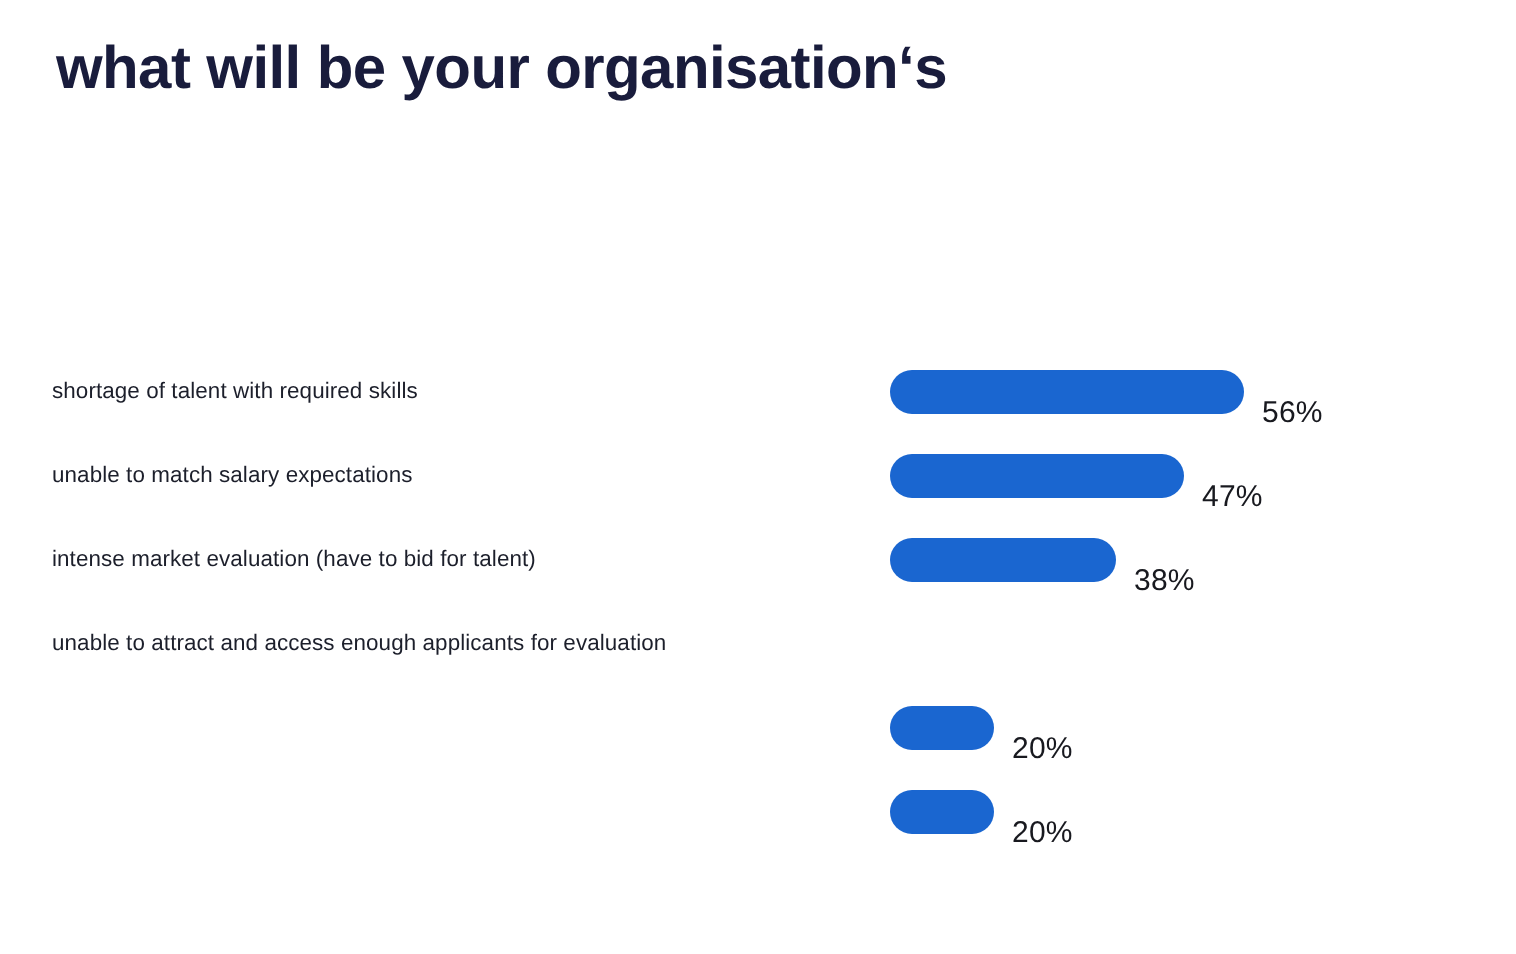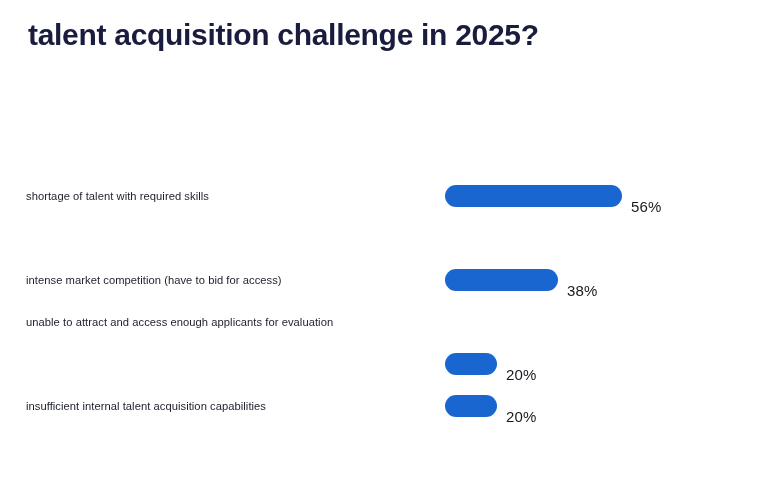--- a/index.html
+++ b/index.html
@@ -91,54 +91,60 @@
     font-weight: 400;
     letter-spacing: 0.1px;
     white-space: nowrap;
     margin-top: 21px;
   }
 </style>
 </head>
 <body style="background: rgb(255, 255, 255);">
 
 <div class="chart-title">
-  <span class="t-line">talent acquisition challenge in 2025?</span>
+  <span class="t-line">what will be your organisation‘s</span>
 </div>
 
 <div class="chart-area">
 
   <div class="bar-row" style="top:11px;">
     <div class="bar-label">shortage of talent with required skills</div>
     <div class="bar-track">
       <span class="bar-fill" style="width: 177px; background: rgb(26, 102, 208);"></span>
       <span class="bar-value">56%</span>
     </div>
   </div>
 
+  <div class="bar-row" style="top:53px;">
+    <div class="bar-label">unable to match salary expectations</div>
+    <div class="bar-track">
+      <span class="bar-fill" style="width: 147px; background: rgb(26, 102, 208);"></span>
+      <span class="bar-value">47%</span>
+    </div>
+  </div>
 
   <div class="bar-row" style="top:95px;">
-    <div class="bar-label">intense market competition (have to bid for access)</div>
+    <div class="bar-label">intense market evaluation (have to bid for talent)</div>
     <div class="bar-track">
       <span class="bar-fill" style="width: 113px; background: rgb(26, 102, 208);"></span>
       <span class="bar-value">38%</span>
     </div>
   </div>
 
   <div class="bar-row" style="top:137px;text-align:center;">
     <div class="bar-label">unable to attract and access enough applicants for evaluation</div>
   </div>
 
   <div class="bar-row" style="top:179px;">
     <div class="bar-track">
       <span class="bar-fill" style="width: 52px; background: rgb(26, 102, 208);"></span>
       <span class="bar-value">20%</span>
     </div>
   </div>
 
   <div class="bar-row" style="top:221px;">
-    <div class="bar-label">insufficient internal talent acquisition capabilities</div>
     <div class="bar-track">
       <span class="bar-fill" style="width: 52px; background: rgb(26, 102, 208);"></span>
       <span class="bar-value">20%</span>
     </div>
   </div>
 
 </div>
 
 </body></html>

